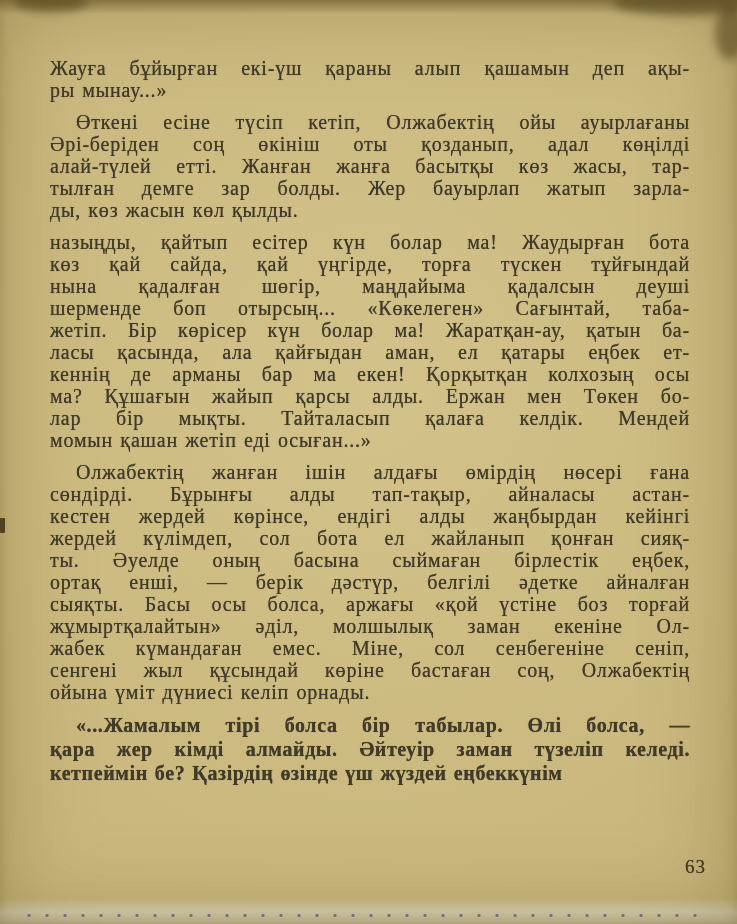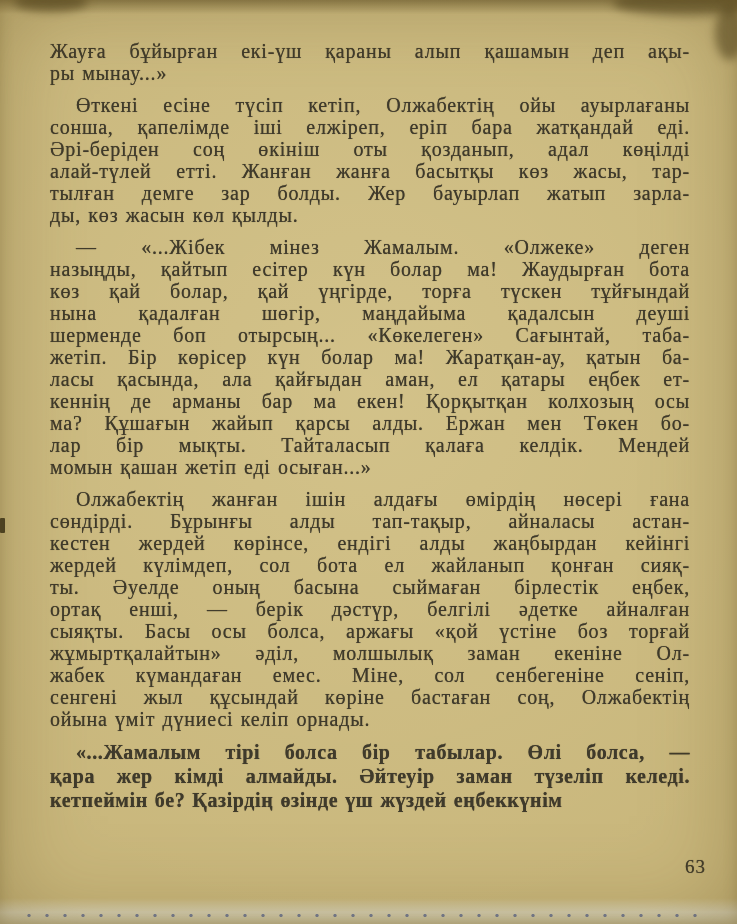--- a/index.html
+++ b/index.html
@@ -29,21 +29,21 @@
   .smudge.tr{right:-26px;top:-10px;width:150px;height:26px;}
   .smudge.tr2{right:-8px;top:6px;width:30px;height:54px;}
   .left-mark{position:absolute;left:0;top:518px;width:5px;height:15px;
     background:rgba(45,38,18,0.85);border-radius:1px;}
   .scan-bottom{position:absolute;left:0;bottom:0;width:100%;height:26px;
     background:linear-gradient(rgba(201,183,124,0), #d9d3b6 55%, #cdc49e);}
   .dot-row{position:absolute;left:26px;right:26px;bottom:5px;height:7px;
     background-image:radial-gradient(circle at 3px 3.5px, rgba(52,72,140,0.6) 1.3px, rgba(52,72,140,0) 2px);
     background-size:18px 7px;background-repeat:repeat-x;}
   .text-block{
-    position:absolute;left:50px;top:40px;width:640px;
+    position:absolute;left:50px;top:57px;width:640px;
     color:var(--ink);
     font-size:20px;line-height:22px;
     letter-spacing:0.8px;word-spacing:1.5px;
     text-shadow:0 0 0.7px rgba(62,56,40,0.85);
     hyphens:none;
   }
   p.para{margin:0 0 10px 0;padding:0;}
   p.para.emphasis{margin-top:0;font-weight:bold;line-height:24px;letter-spacing:0.6px;}
   .line{display:block;text-align:justify;text-align-last:justify;}
   .line.last{text-align-last:left;}
@@ -64,30 +64,28 @@
   <div class="smudge tr2"></div>
   <div class="left-mark"></div>
 
   <div class="text-block">
       <p class="para">
         <span class="line first">Жауға бұйырған екі-үш қараны алып қашамын деп ақы-</span>
         <span class="line last">ры мынау...»</span>
       </p>
       <p class="para indent">
         <span class="line first">Өткені есіне түсіп кетіп, Олжабектің ойы ауырлағаны</span>
-        <span class="line">сонша, қапелімде іші елжіреп, еріп бара жатқандай еді.</span>
         <span class="line">Әрі-беріден соң өкініш оты қозданып, адал көңілді</span>
         <span class="line">алай-түлей етті. Жанған жанға басытқы көз жасы, тар-</span>
         <span class="line">тылған демге зар болды. Жер бауырлап жатып зарла-</span>
         <span class="line last">ды, көз жасын көл қылды.</span>
       </p>
       <p class="para indent">
-        <span class="line first">— «...Жібек мінез Жамалым. «Олжеке» деген</span>
         <span class="line">назыңды, қайтып есітер күн болар ма! Жаудырған бота</span>
-        <span class="line">көз қай болар, қай үңгірде, торға түскен тұйғындай</span>
+        <span class="line">көз қай сайда, қай үңгірде, торға түскен тұйғындай</span>
         <span class="line">нына қадалған шөгір, маңдайыма қадалсын деуші</span>
         <span class="line">шерменде боп отырсың... «Көкелеген» Сағынтай, таба-</span>
         <span class="line">жетіп. Бір көрісер күн болар ма! Жаратқан-ау, қатын ба-</span>
         <span class="line">ласы қасында, ала қайғыдан аман, ел қатары еңбек ет-</span>
         <span class="line">кеннің де арманы бар ма екен! Қорқытқан колхозың осы</span>
         <span class="line">ма? Құшағын жайып қарсы алды. Ержан мен Төкен бо-</span>
         <span class="line">лар бір мықты. Тайталасып қалаға келдік. Мендей</span>
         <span class="line last">момын қашан жетіп еді осыған...»</span>
       </p>
       <p class="para indent">

